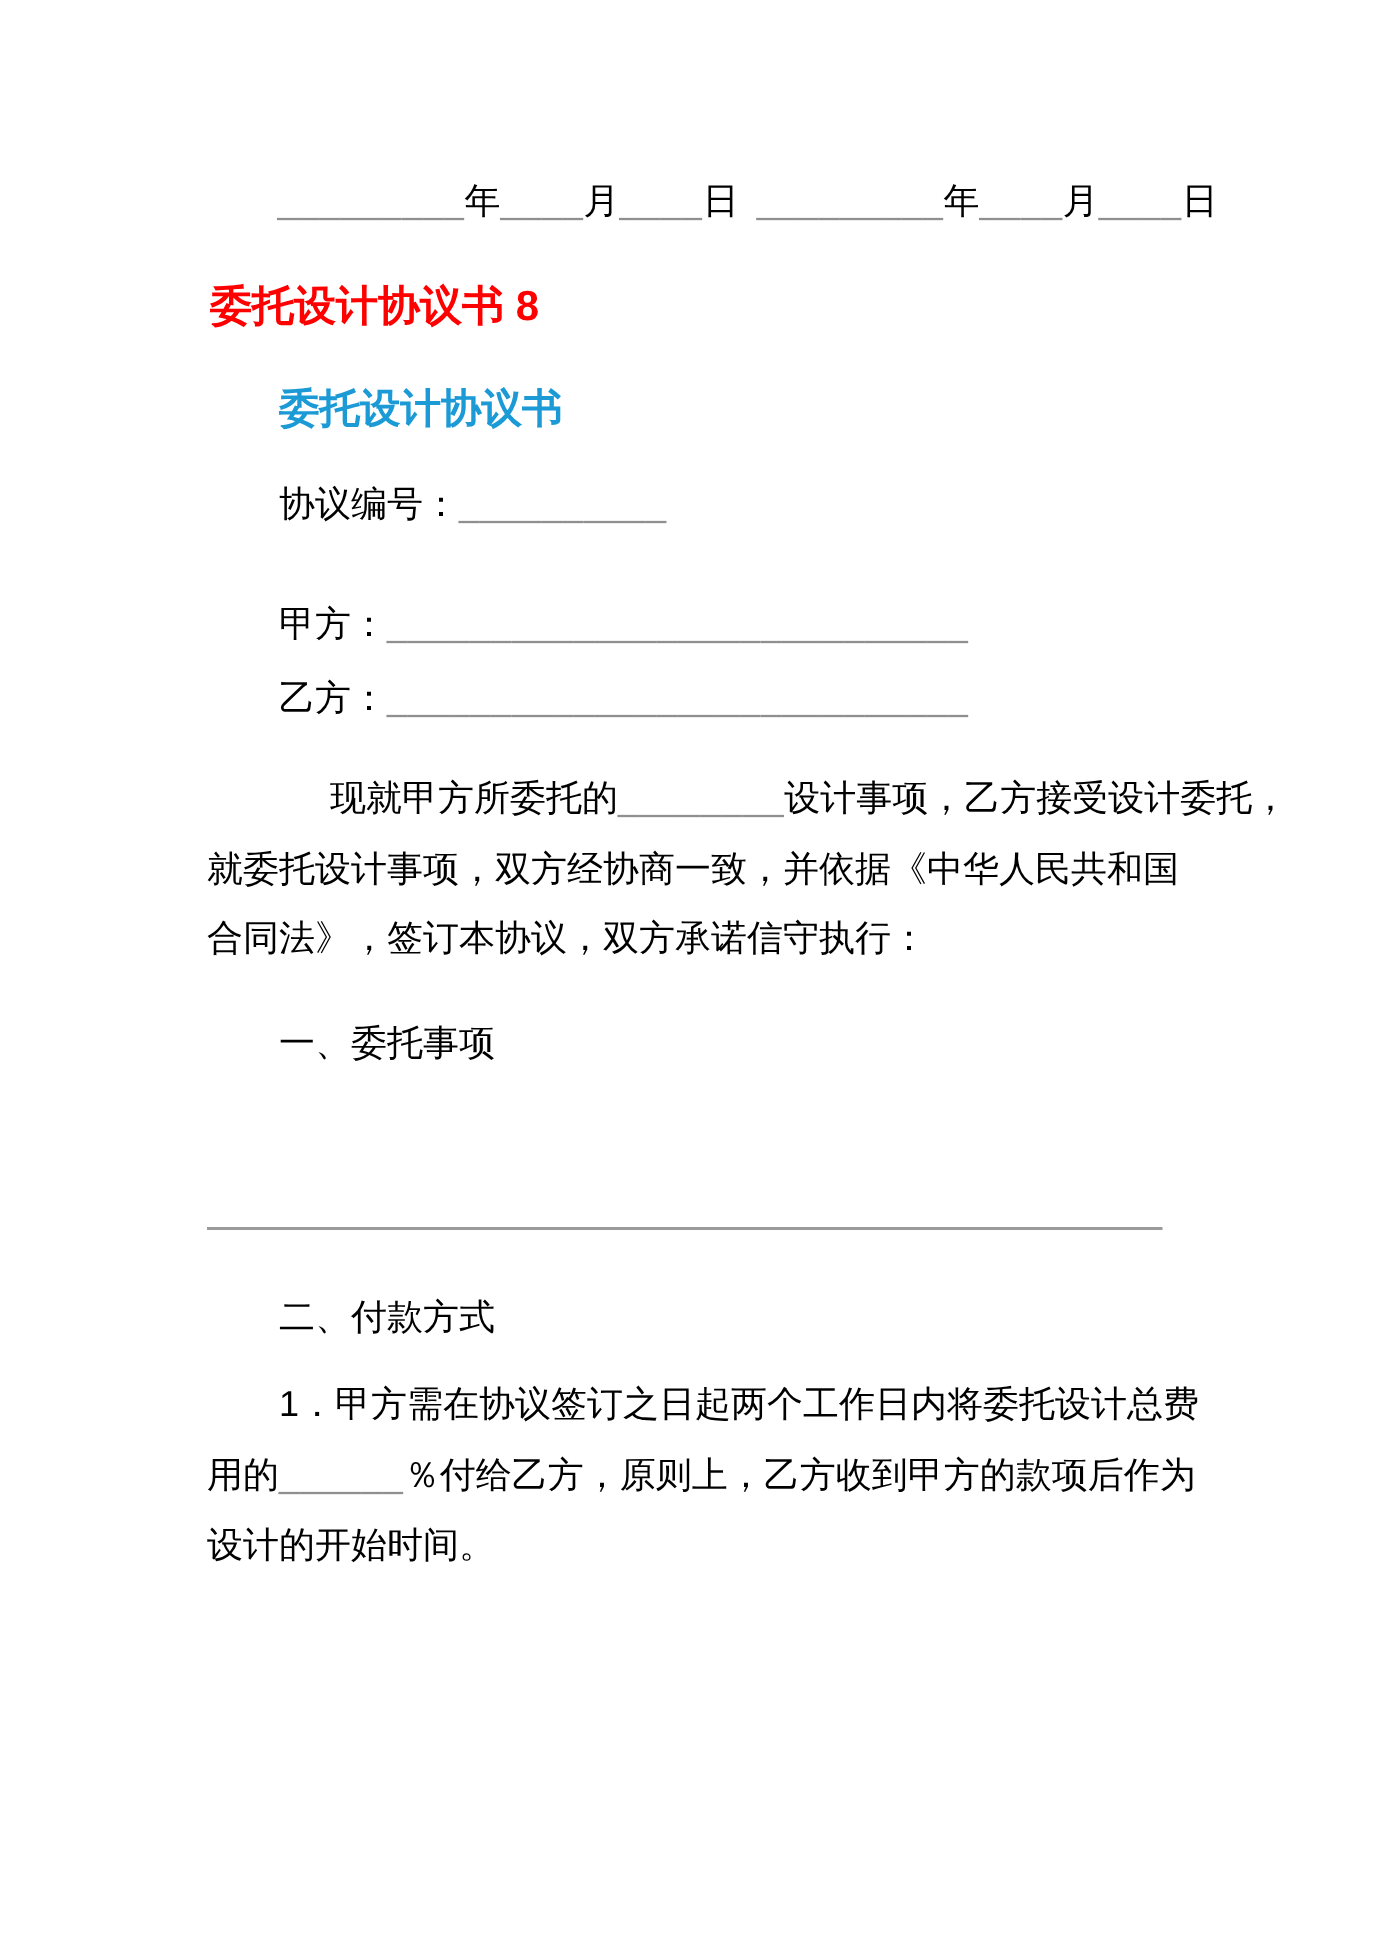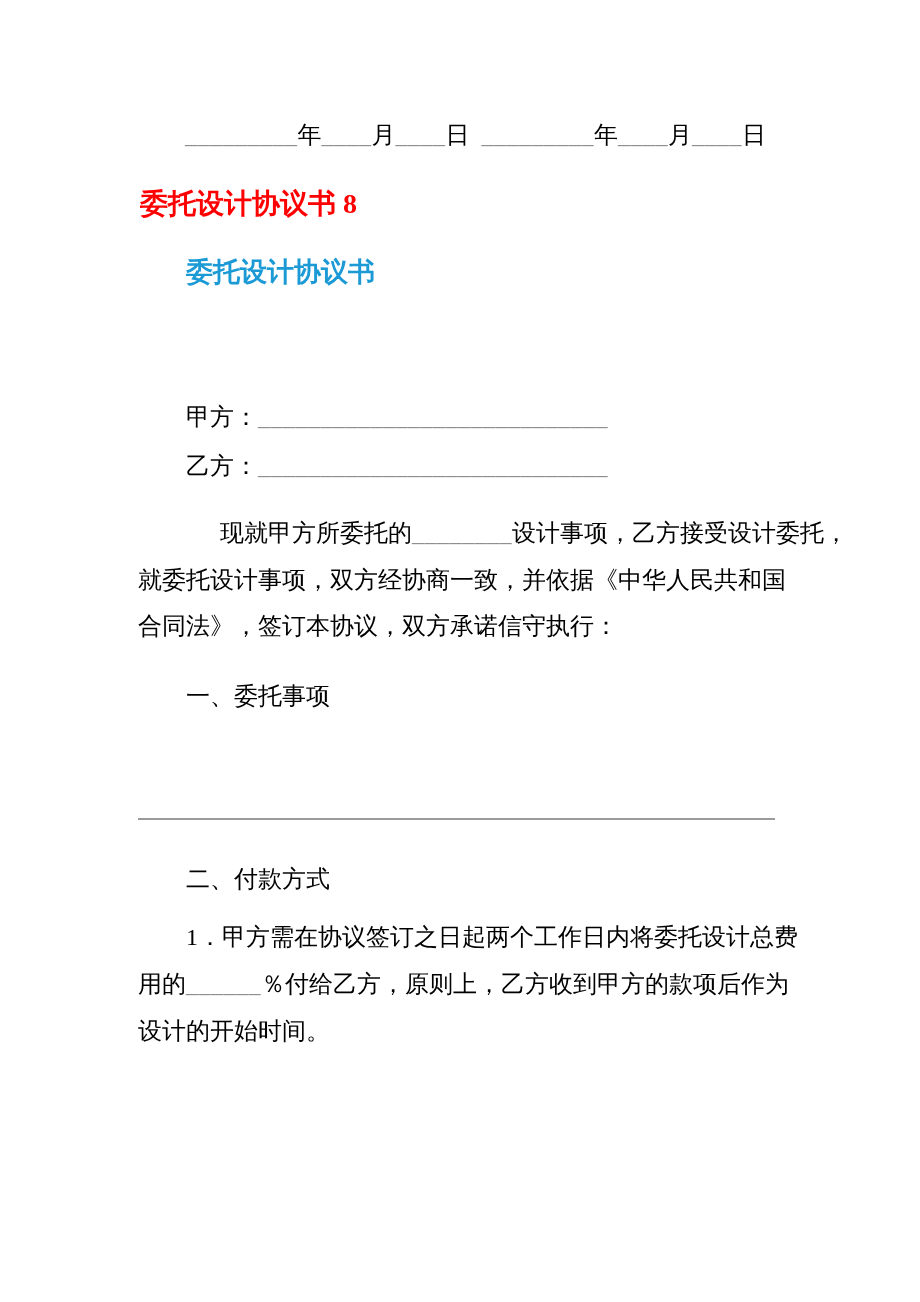--- a/index.html
+++ b/index.html
@@ -1,21 +1,21 @@
 <!DOCTYPE html>
 <html><head>
 <meta charset="utf-8">
 <style>
   html, body { margin: 0; padding: 0; background: #ffffff; }
   .page {
     position: relative;
     width: 920px;
     height: 1302px;
     background: #ffffff;
-    font-family: Liberation Serif, serif;
+    font-family: Liberation Sans, sans-serif;
     color: #000000;
     overflow: hidden;
   }
   .abs { position: absolute; white-space: nowrap; }
   .body-text { font-size: 24px; line-height: 28px; color: #000000; }
   .blank { color: #8f8f8f; letter-spacing: 0.5px; }
   .date-line { left: 185px; top: 121px; font-size: 24px; }
   .date-line .grp2 { margin-left: 12px; }
   .heading-red {
     left: 140px; top: 185px;
@@ -49,20 +49,23 @@
 <div class="page">
 
   <div class="abs date-line body-text">
     <span class="blank">_________</span><span>年</span><span class="blank">____</span><span>月</span><span class="blank">____</span><span>日</span><span class="blank grp2">_________</span><span>年</span><span class="blank">____</span><span>月</span><span class="blank">____</span><span>日</span>
   </div>
 
   <div class="abs heading-red">委托设计协议书 8</div>
 
   <div class="abs heading-blue">委托设计协议书</div>
 
+  <div class="abs field-agreement-no body-text">
+    <span>协议编号：</span><span class="blank">__________</span>
+  </div>
 
   <div class="abs field-party-a body-text">
     <span>甲方：</span><span class="blank">____________________________</span>
   </div>
 
   <div class="abs field-party-b body-text">
     <span>乙方：</span><span class="blank">____________________________</span>
   </div>
 
   <div class="abs p1-l1 body-text">

